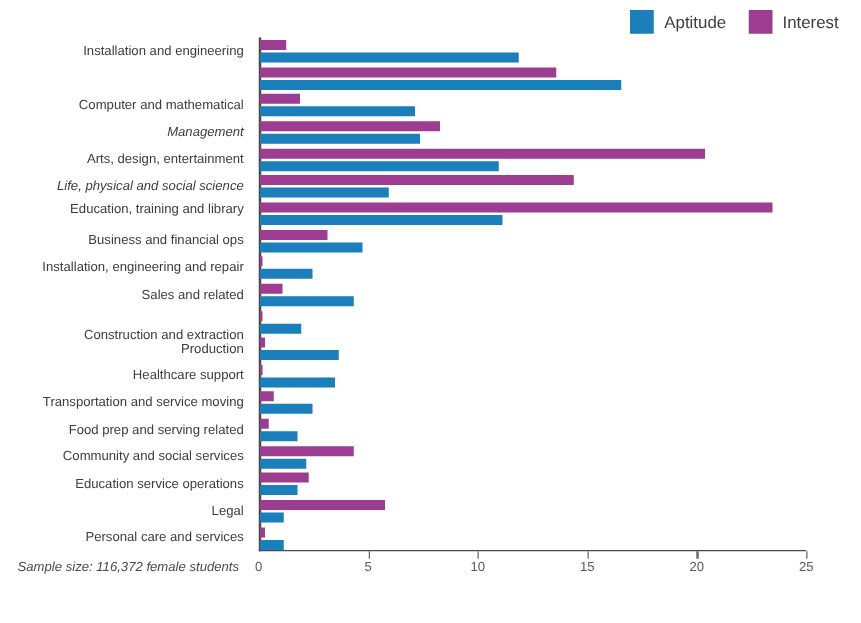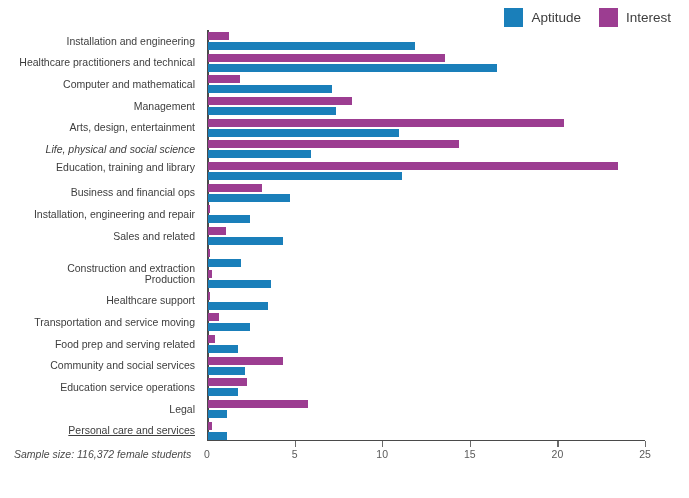--- a/index.html
+++ b/index.html
@@ -163,38 +163,37 @@
       <span class="legend-label">Aptitude</span>
     </div>
     <div class="legend-entry">
       <span class="legend-swatch" style="background: rgb(156, 61, 145);"></span>
       <span class="legend-label">Interest</span>
     </div>
   </div>
 
   <div class="y-labels" id="y-labels">
       <div class="y-label" style="top: 5.81579px;">Installation and engineering</div>
-      <div class="y-label" style="top: 27.4474px;">Healthcare practitioners and technical</div>
       <div class="y-label" style="top: 49.0789px;">Computer and mathematical</div>
-      <div class="y-label" style="top: 70.7105px;">Management</div>
+      <div class="y-label" style="top: 70.7105px; font-style: italic;">Management</div>
       <div class="y-label" style="top: 92.3421px;">Arts, design, entertainment</div>
       <div class="y-label" style="top: 113.974px; font-style: italic;">Life, physical and social science</div>
       <div class="y-label" style="top: 132px; padding-left: 24px;">Education, training and library</div>
       <div class="y-label" style="top: 157.237px;">Business and financial ops</div>
       <div class="y-label" style="top: 178.868px;">Installation, engineering and repair</div>
       <div class="y-label" style="top: 200.5px;">Sales and related</div>
       <div class="y-label" style="top: 233px;">Construction and extraction</div>
       <div class="y-label" style="top: 243.763px;">Production</div>
       <div class="y-label" style="top: 265.395px;">Healthcare support</div>
       <div class="y-label" style="top: 287.026px;">Transportation and service moving</div>
       <div class="y-label" style="top: 308.658px;">Food prep and serving related</div>
       <div class="y-label" style="top: 330.289px;">Community and social services</div>
       <div class="y-label" style="top: 351.921px;">Education service operations</div>
       <div class="y-label" style="top: 373.553px;">Legal</div>
-      <div class="y-label" style="top: 395.184px; text-decoration: underline;">Personal care and services</div>
+      <div class="y-label" style="top: 395.184px;">Personal care and services</div>
     </div>
 
   <div class="plot-area">
     <div class="axis-y-line"></div>
     <div class="axis-x-line"></div>
     <div class="rows" id="bar-rows">
         <div class="cat-row" style="top: 0px; height: 21.6316px;">
           <div class="bar bar-interest" title="Architecture and engineering — Interest: 1.2" style="width: 21.024px; background: rgb(156, 61, 145);"></div>
           <div class="bar bar-aptitude" title="Architecture and engineering — Aptitude: 11.8" style="width: 206.736px; background: rgb(26, 127, 186);"></div>
         </div>

